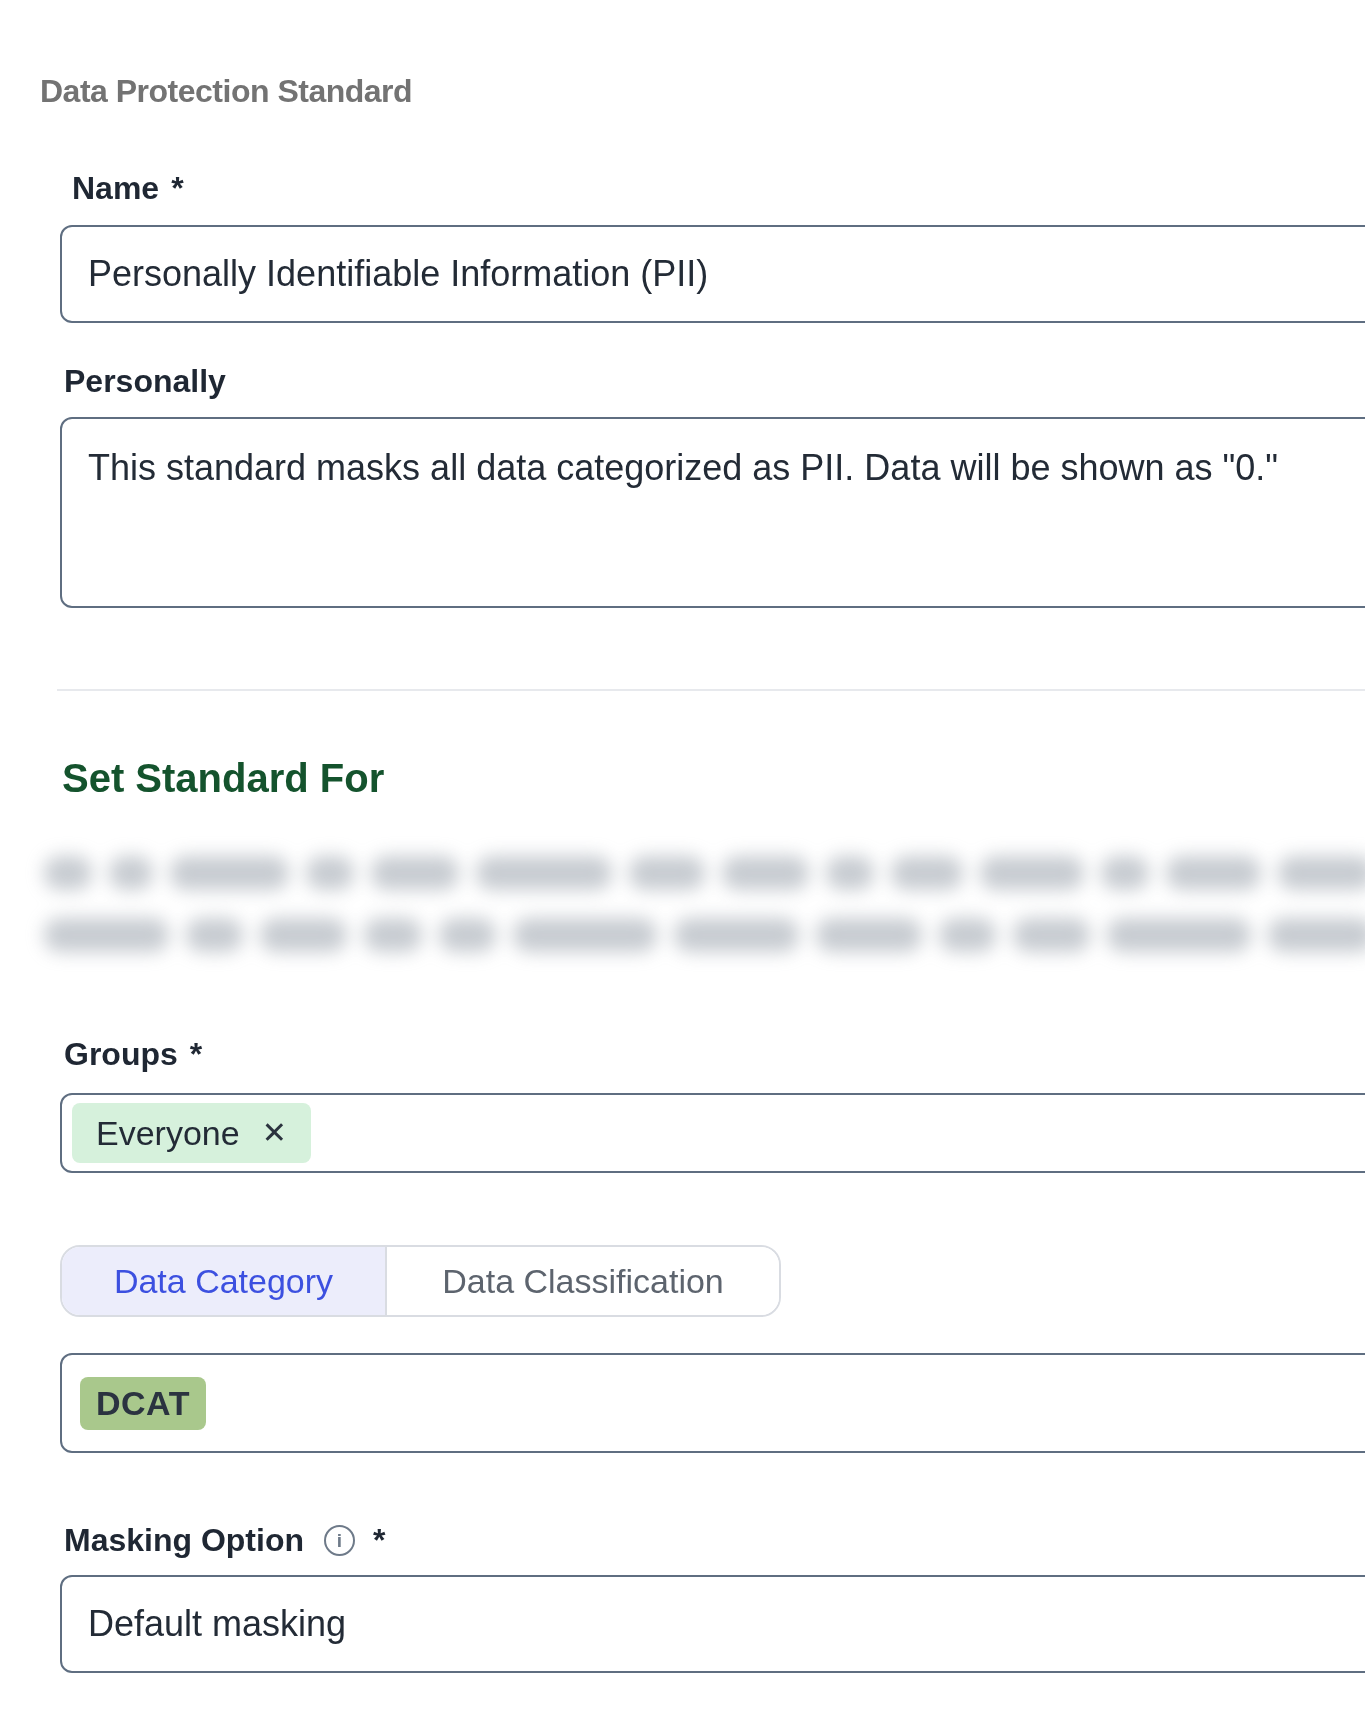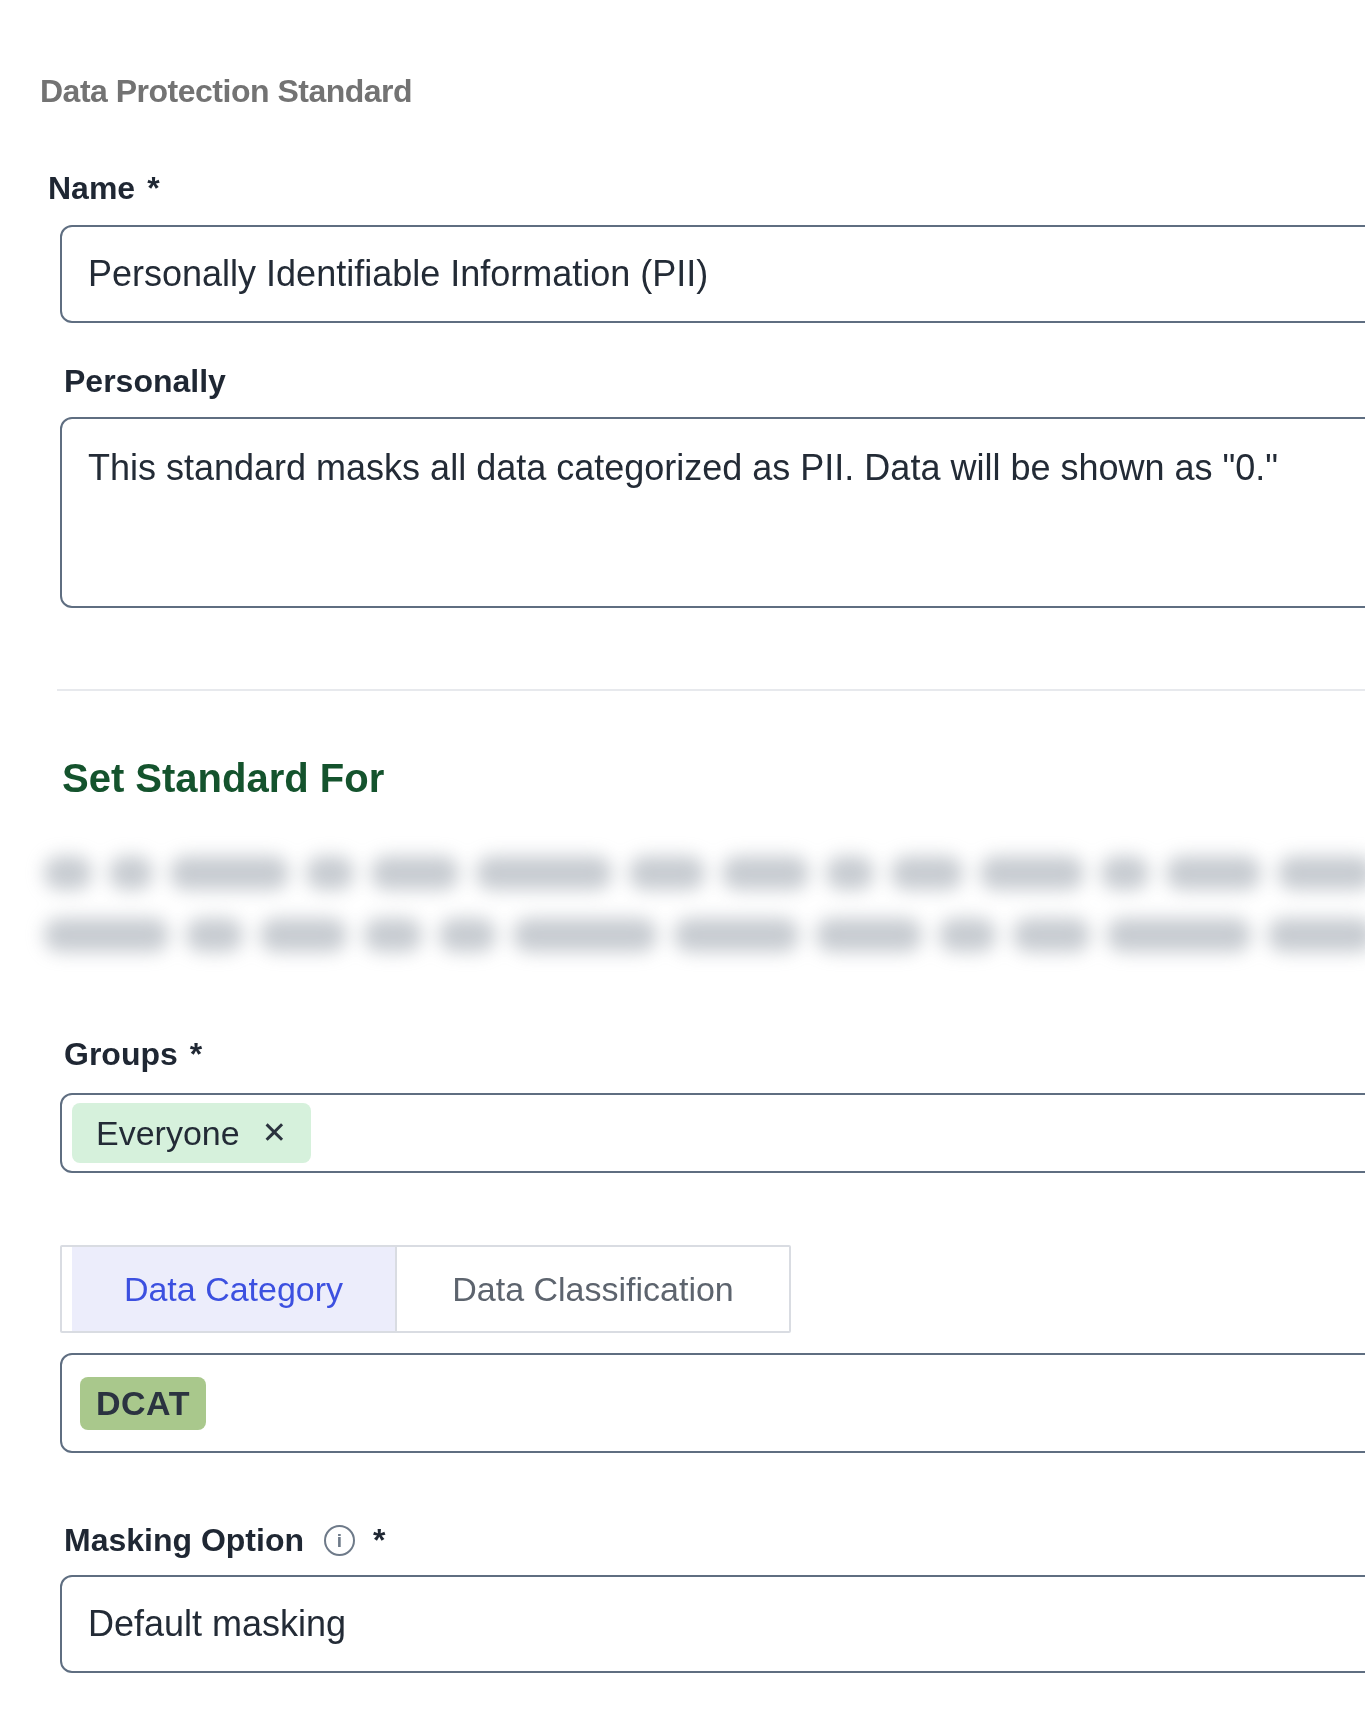--- a/index.html
+++ b/index.html
@@ -57,24 +57,24 @@
   .chip{
     display:inline-flex;align-items:center;gap:22px;
     height:60px;padding:0 24px;
     background:#d6f1dc;border-radius:8px;
     font-size:34px;color:#232b36;
   }
   .chip-remove{font-size:30px;color:#2b333e;cursor:pointer;line-height:1;}
 
   
   .tabs{
-    left:60px;top:1245px;height:88px;
+    left:60px;top:1245px;height:72px;
     display:flex;
-    border:2px solid #d9dce2;border-radius:2px;
-    overflow:hidden;background:#fff;box-sizing:border-box;padding-left:10px;
+    border:2px solid #d9dce2;border-radius:20px;
+    overflow:hidden;background:#fff;box-sizing:border-box;
   }
   .tab{
     display:flex;align-items:center;justify-content:center;
     font-size:34px;cursor:pointer;box-sizing:border-box;
   }
   .tab-active{width:325px;background:#ecedfb;color:#3c50e0;border-right:2px solid #d9dce2;}
   .tab-inactive{width:392px;background:#ffffff;color:#5d646e;}
 
   
   .dcat-box{top:1353px;height:100px;display:flex;align-items:center;gap:24px;padding-left:18px;}
@@ -94,21 +94,21 @@
     font-size:19px;font-weight:700;font-style:normal;
     cursor:pointer;
   }
   .masking-box{top:1575px;height:98px;padding-left:26px;cursor:pointer;}
 </style>
 </head>
 <body>
 
 <h1 class="abs page-title">Data Protection Standard</h1>
 
-<div class="abs field-label" style="left:48px;top:170px;">
+<div class="abs field-label" style="left:72px;top:170px;">
   <span>Name</span>
   <span class="req">*</span>
 </div>
 <input class="abs box" style="top: 225px;" type="text" value="Personally Identifiable Information (PII)">
 
 <div class="abs field-label" style="left:64px;top:363px;">
   <span>Personally</span>
 </div>
 <textarea class="abs box" style="top: 417px;">This standard masks all data categorized as PII. Data will be shown as "0."</textarea>
 

